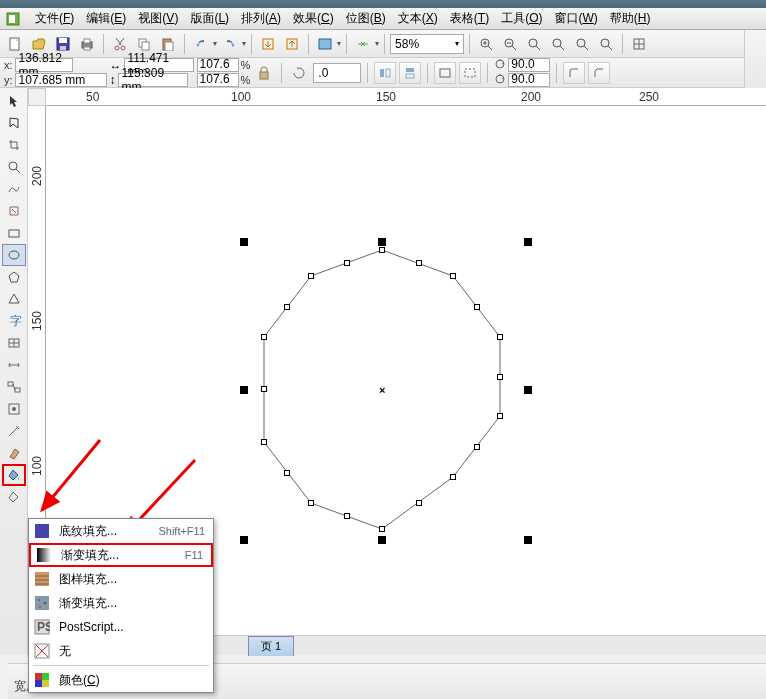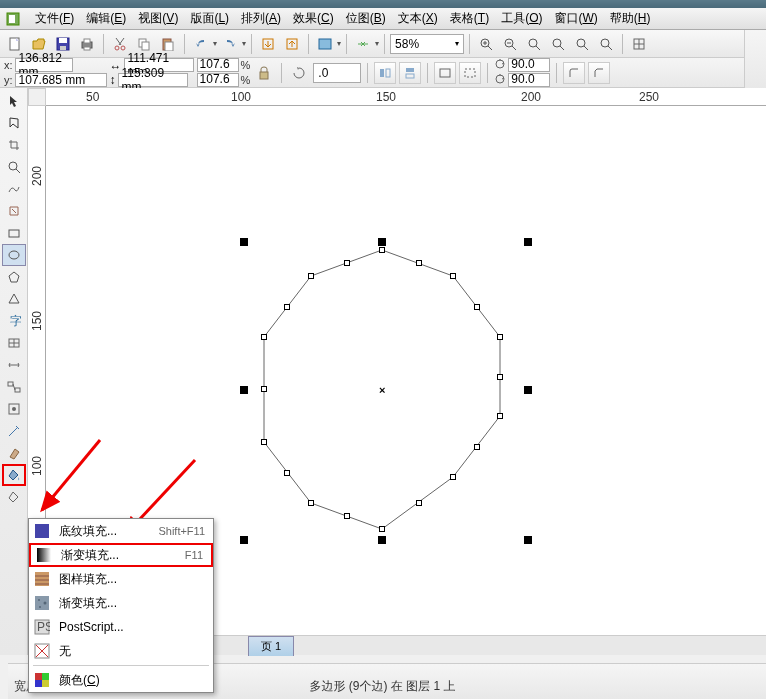--- a/index.html
+++ b/index.html
@@ -41,21 +41,21 @@
 .canvas-row { flex: 1; display: flex; }
 .canvas { flex: 1; background: #fff; position: relative; overflow: hidden; }
 
 .sel-handle { position: absolute; width: 8px; height: 8px; background: #000; }
 .node { position: absolute; width: 6px; height: 6px; background: #fff; border: 1px solid #000; }
 .center-x { position: absolute; font-size: 11px; font-weight: bold; }
 
 .context-menu { position: absolute; left: 28px; top: 518px; width: 186px; background: #fff; border: 1px solid #888; box-shadow: 2px 2px 5px rgba(0,0,0,0.3); z-index: 100; }
 .ctx-item { height: 24px; display: flex; align-items: center; padding: 0 8px 0 4px; cursor: pointer; }
 .ctx-item.highlighted { border: 2px solid #e00; }
-.ctx-icon { width: 18px; height: 18px; margin-right: 8px; display: flex; align-items: center; justify-content: center; }
+.ctx-icon { width: 18px; height: 18px; margin-right: 8px; display: flex; align-items: center; justify-content: center; font-weight: bold; }
 .ctx-label { flex: 1; }
 .ctx-shortcut { color: #666; font-size: 11px; }
 .ctx-sep { height: 1px; background: #ccc; margin: 2px 4px; }
 
 .red-arrow { position: absolute; z-index: 90; pointer-events: none; }
 
 .page-tabs { height: 20px; background: #e8e8e8; border-top: 1px solid #ccc; display: flex; align-items: center; padding-left: 220px; }
 .page-tab { padding: 2px 12px; background: linear-gradient(#d0e0f0,#b0d0e8); border: 1px solid #88a; border-bottom: none; font-size: 11px; }
 
 .status-bar { position: absolute; bottom: 0; left: 8px; right: 0; height: 36px; background: linear-gradient(#f5f5f5,#e8e8e8); border-top: 1px solid #ccc; padding: 12px 6px; font-size: 11px; color: #333; }
@@ -627,15 +627,14 @@
     <span>宽度</span>
     <span style="display:flex;align-items:center;gap:4px">
       <svg width="14" height="14">
           <rect width="14" height="14" fill="#fff" stroke="#888"></rect>
           <path d="M3 3 L5 3 L5 5 L7 5 L7 7 L5 7 L5 5 L3 5 Z M9 9 L11 9 L11 11 L9 11 Z" fill="#c44"></path>
           <path d="M7 3 L9 3 L9 5 L7 5 Z M3 9 L5 9 L5 11 L3 11 Z" fill="#4c4"></path>
           <path d="M11 3 L13 3 L13 5 L11 5 Z M7 11 L9 11 L9 13 L7 13 Z" fill="#48c"></path>
         </svg>
     </span>
     <span><span>812, 107.685)</span> <span>毫米</span></span>
-    <span style="margin-left:120px">多边形 (9个边) 在 图层 1 上</span>
   </div>
 </div>
 
 </body></html>

